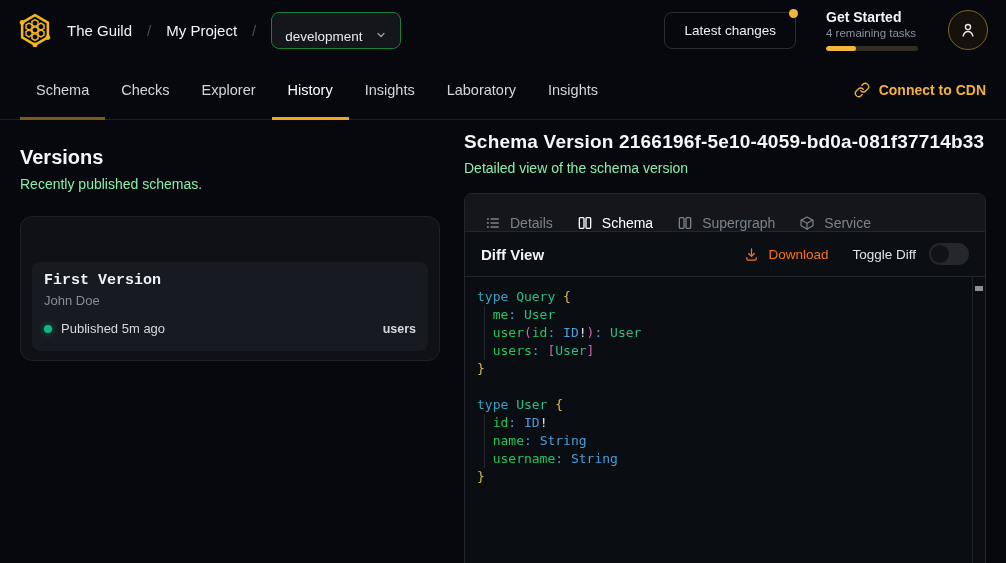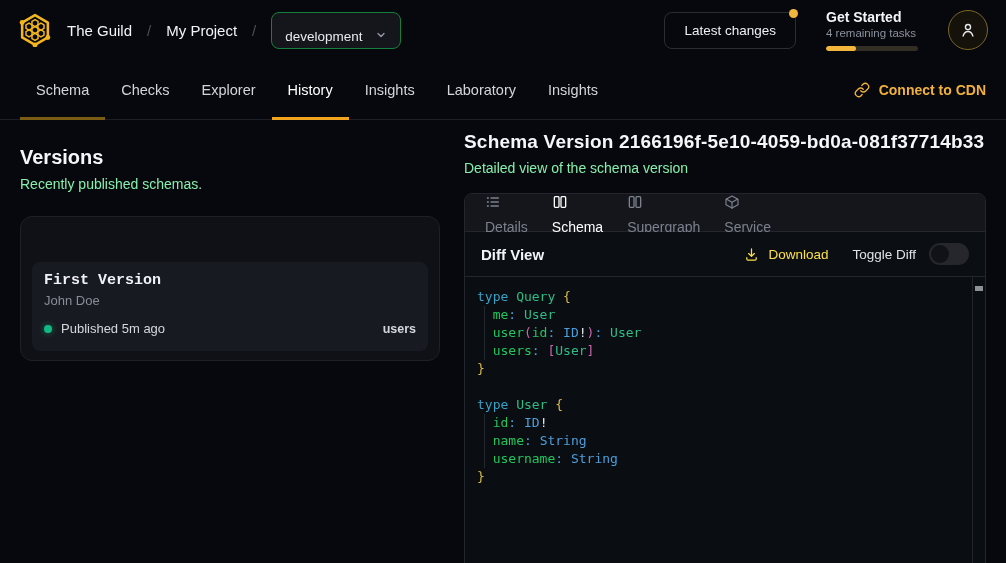--- a/index.html
+++ b/index.html
@@ -54,28 +54,28 @@
     box-shadow:0 0 6px rgba(16,185,129,.55); }
   .vi-status { font-size:13px; color:#d4d7dc; }
   .vi-service { margin-left:auto; font-size:12.5px; font-weight:700; color:#d4d7dc; }
 
   .right-col { flex:1; margin-left:24px; min-width:0; }
   .right-col .page-h1 { font-size:19px; letter-spacing:.2px; white-space:nowrap;margin-top:11px; }
   .detail-panel { margin-top:17px; border:1px solid #23262d; border-radius:8px; height:620px; overflow:hidden;
     display:flex; flex-direction:column; background:#0a0d12; }
   .detail-tabs { height:38px; flex:none; background:#14161c; border-bottom:1px solid #23262d;
     display:flex; align-items:center; padding:0 8px; }
-  .detail-tab { display:flex; align-items:flex-start; gap:9px; padding:0 12px; font-size:14px; color:#7b828d; height:100%; cursor:pointer;flex-direction:column; }
+  .detail-tab { display:flex; align-items:flex-end; gap:9px; padding:0 12px; font-size:14px; color:#7b828d; height:100%; cursor:pointer; }
   .detail-tab.active { color:#ffffff; }
 
   .diff-bar { height:45px; flex:none; background:#0b0e13; border-bottom:1px solid #23262d;
     display:flex; align-items:center; padding:0 16px; }
   .diff-title { font-size:15px; font-weight:700; color:#f2f4f7; }
   .diff-actions { margin-left:auto; display:flex; align-items:center; gap:24px; }
-  .download-btn { display:flex; align-items:center; gap:9px; color:#fde047; font-size:13.5px; cursor:pointer;justify-content:center; }
+  .download-btn { display:flex; align-items:center; gap:9px; color:#f97316; font-size:13.5px; cursor:pointer;justify-content:center; }
   .toggle-wrap { display:flex; align-items:center; gap:13px; color:#dfe3e8; font-size:13.5px; }
   .toggle { width:40px; height:22px; border-radius:11px; background:#26272d; position:relative; cursor:pointer; }
   .toggle-knob { position:absolute; left:2px; top:2px; width:18px; height:18px; border-radius:50%; background:#101218; }
 
   .code-wrap { position:relative; flex:1; background:#0a0d12;
     font-family:"DejaVu Sans Mono", monospace; font-size:13px; line-height:18px; padding:11px 16px 0 12px; overflow:hidden; }
   .code-line { white-space:pre; position:relative; min-height:18px; }
   .code-line.guided::before { content:""; position:absolute; left:7px; top:0; height:100%; width:1px; background:#23272e; }
   .tk-kw     { color:#38a1c6; }
   .tk-type   { color:#2ebd85; }

